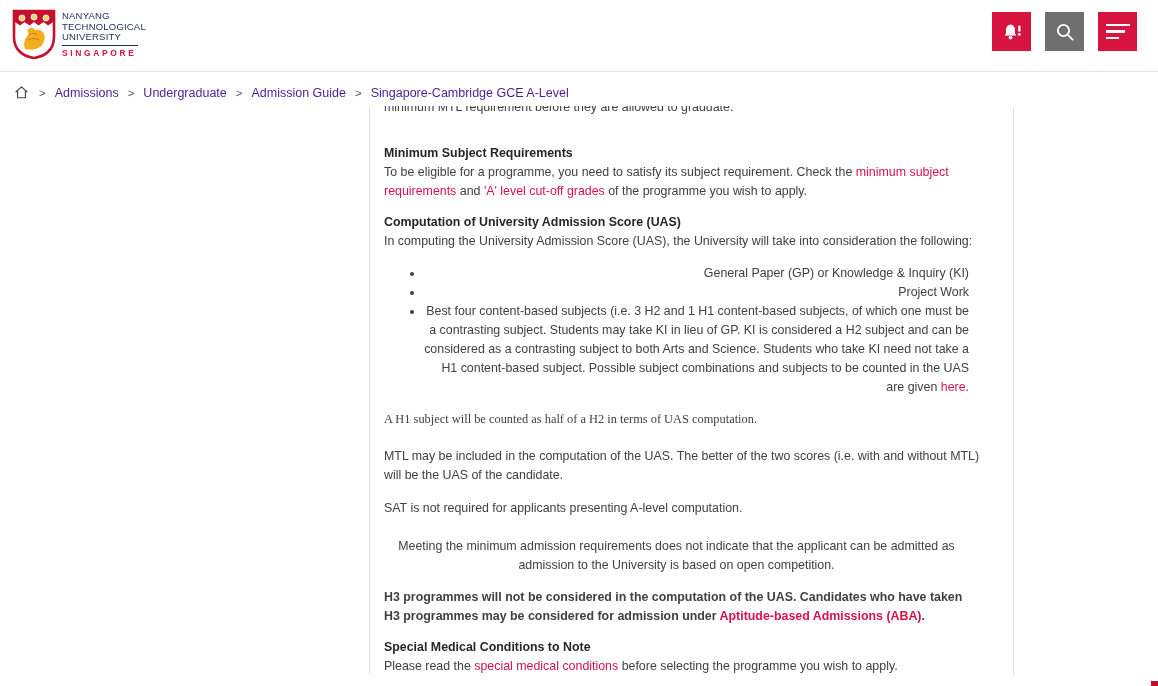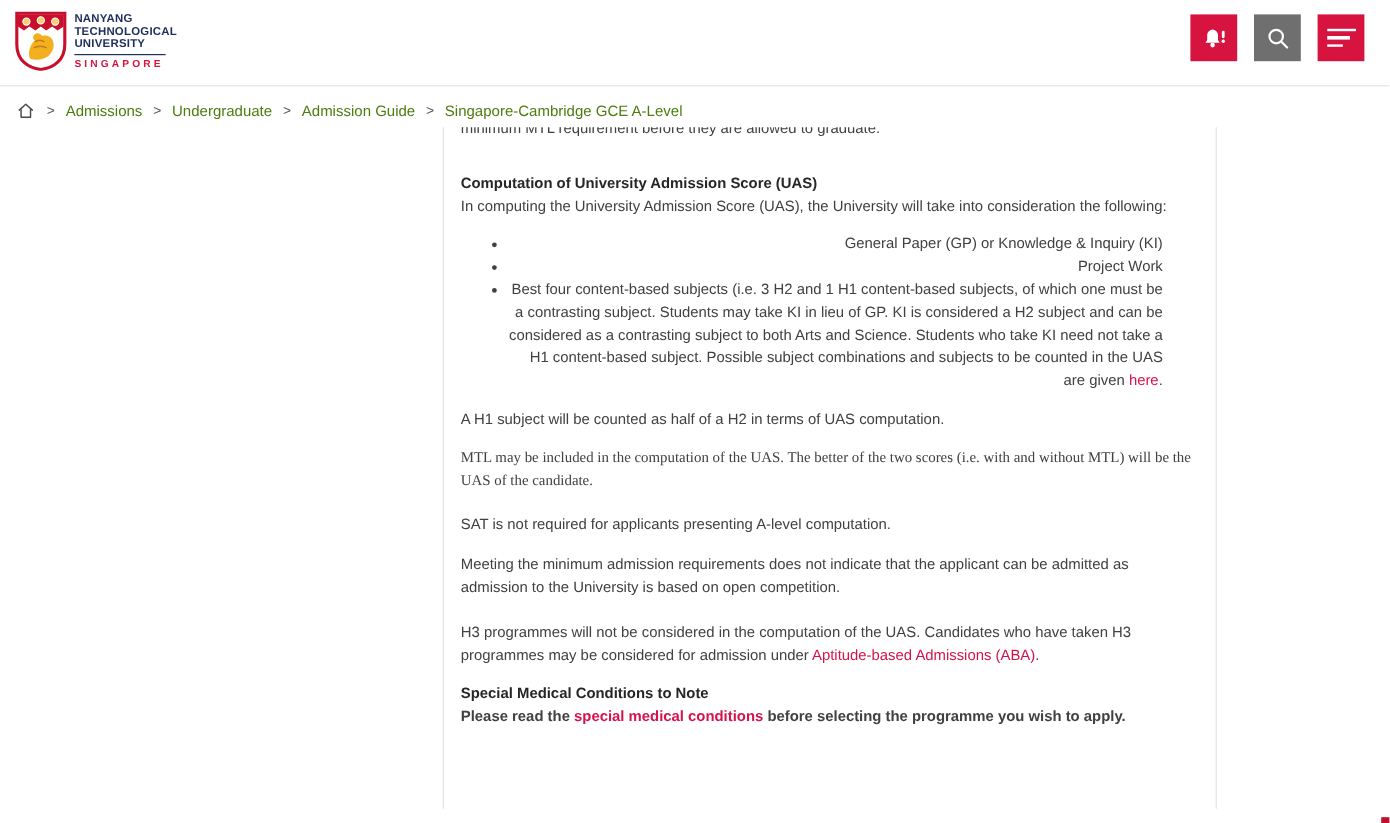--- a/index.html
+++ b/index.html
@@ -12,42 +12,42 @@
   .viewport { position:relative; width:1158px; height:686px; background:#fff; overflow:hidden; }
 
   
   .header {
     position:absolute; top:0; left:0; right:0; height:72px;
     background:#fff; border-bottom:1px solid #e4e4e4;
   }
   .logo-wrap { position:absolute; left:12px; top:9px; display:flex; align-items:flex-start; }
   .crest { width:44px; height:50px; }
   .logo-text { margin-left:6px; padding-top:2px; }
-  .logo-line { font-weight:bold; font-size:9.5px; line-height:10.5px; color:#1d2d5c; letter-spacing:0.2px; }
+  .logo-line { font-weight:normal; font-size:9.5px; line-height:10.5px; color:#1d2d5c; letter-spacing:0.2px; }
   .logo-sg {
     font-weight:bold; font-size:8.5px; color:#d71440; letter-spacing:2.6px;
     border-top:1.5px solid #1d2d5c; margin-top:2px; padding-top:2.5px; width:76px;
   }
   .header-actions { position:absolute; top:12px; right:21px; display:flex; gap:14px; }
   .hbtn {
     width:39px; height:39px; border:none; padding:0; cursor:pointer;
     display:flex; align-items:center; justify-content:center;
   }
   .hbtn.red { background:#d71440; }
   .hbtn.gray { background:#6f6f6f; }
   .menu-bars { display:flex; flex-direction:column; gap:4px; width:24px; }
   .menu-bars .bar { height:2.6px; background:#fff; }
   .menu-bars .b1 { width:24px; } .menu-bars .b2 { width:19px; } .menu-bars .b3 { width:13px; }
 
   
   .breadcrumb {
     position:absolute; top:85px; left:14px; right:20px;
     display:flex; align-items:center; font-size:12.5px; color:#3d3d3d;
   }
-  .breadcrumb a.crumb { color:#4d7c0f; text-decoration:none; cursor:pointer; }
+  .breadcrumb a.crumb { color:#4c1d95; text-decoration:none; cursor:pointer; }
   .breadcrumb .crumb.current { cursor:default; }
   .breadcrumb .sep { margin:0 9px; color:#555; font-size:11.5px; }
   .home-icon { width:15px; height:15px; margin-right:1px; flex:0 0 auto; }
 
   
   .content {
     position:absolute; left:369px; top:106px; width:645px; bottom:12px;
     border-left:1px solid #e3e3e3; border-right:1px solid #e3e3e3;
     padding:0 14px; overflow:hidden; background:#fff;
   }
@@ -58,21 +58,21 @@
   .content li { margin:0; max-width:545px;text-align:right; }
 
   
   #content-blocks > :nth-child(1)  { margin-top:-8px; }
   #content-blocks > :nth-child(2)  { margin-top:27px; }
   #content-blocks > :nth-child(3)  { margin-top:12px; }
   #content-blocks > :nth-child(4)  { margin-top:13px; }
   #content-blocks > :nth-child(5)  { margin-top:13px;font-family:Liberation Serif, serif; }
   #content-blocks > :nth-child(6)  { margin-top:18px; }
   #content-blocks > :nth-child(7)  { margin-top:14px; }
-  #content-blocks > :nth-child(8)  { margin-top:19px; max-width:585px; }
+  #content-blocks > :nth-child(8)  { margin-top:19px; max-width:585px;text-align:center; }
   #content-blocks > :nth-child(9)  { margin-top:13px; max-width:585px;font-weight:bold; }
   #content-blocks > :nth-child(10) { margin-top:12px; }
 
   
   .corner-peek { position:absolute; right:0; bottom:0; width:7px; height:5px; background:#c00f2d; }
 </style>
 </head>
 <body>
 
 <div class="viewport">
@@ -136,20 +136,21 @@
         <span class="sep">&gt;</span>
         <a class="crumb">Admission Guide</a>
         <span class="sep">&gt;</span>
         <a class="crumb current">Singapore-Cambridge GCE A-Level</a>
       </span>
   </nav>
 
   <div class="content">
     <div id="content-blocks">
         <p>minimum MTL requirement before they are allowed to graduate.</p>
+        <p><strong>Minimum Subject Requirements</strong><br>To be eligible for a programme, you need to satisfy its subject requirement. Check the <a>minimum subject requirements</a> and <a>'A' level cut-off grades</a> of the programme you wish to apply.</p>
         <p><strong>Computation of University Admission Score (UAS)</strong><br>In computing the University Admission Score (UAS), the University will take into consideration the following:</p>
         <ul>
           <li>General Paper (GP) or Knowledge &amp; Inquiry (KI)</li>
           <li>Project Work</li>
           <li>Best four content-based subjects (i.e. 3 H2 and 1 H1 content-based subjects, of which one must be a contrasting subject. Students may take KI in lieu of GP.  KI is considered a H2 subject and can be considered as a contrasting subject to both Arts and Science.  Students who take KI need not take a H1 content-based subject. Possible subject combinations and subjects to be counted in the UAS are given <a>here</a>.</li>
         </ul>
         <p>A H1 subject will be counted as half of a H2 in terms of UAS computation.</p>
         <p>MTL may be included in the computation of the UAS. The better of the two scores (i.e. with and without MTL) will be the UAS of the candidate.</p>
         <p>SAT is not required for applicants presenting A-level computation.</p>
         <p>Meeting the minimum admission requirements does not indicate that the applicant can be admitted as admission to the University is based on open competition.</p>

